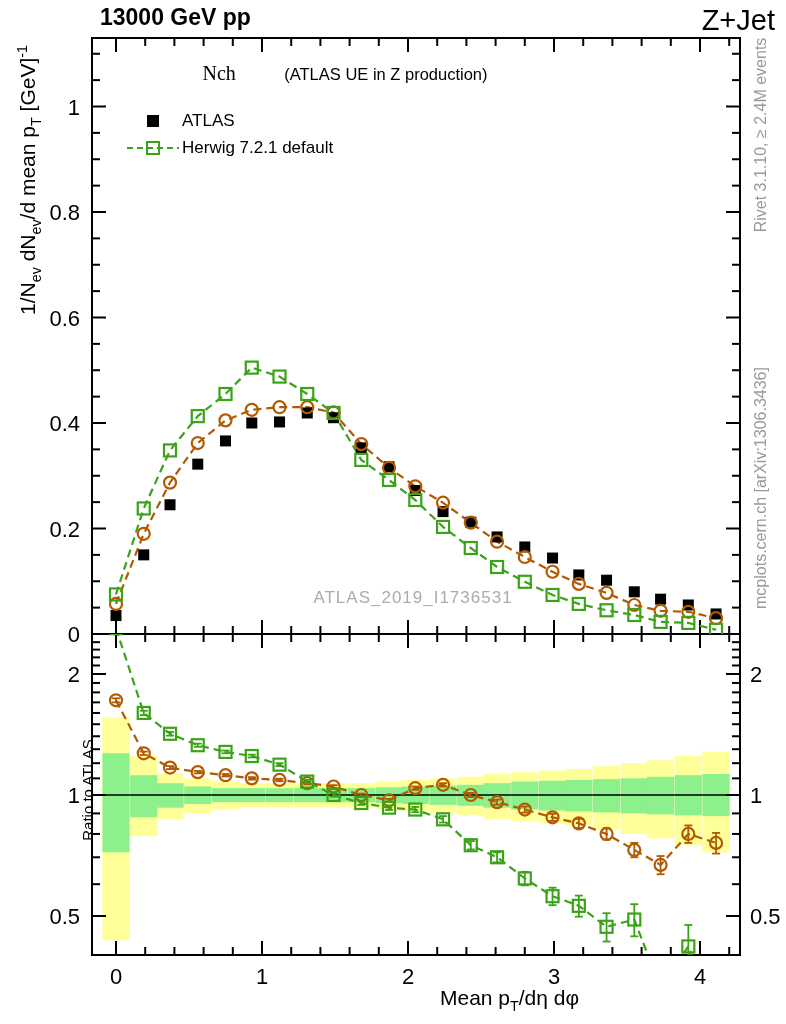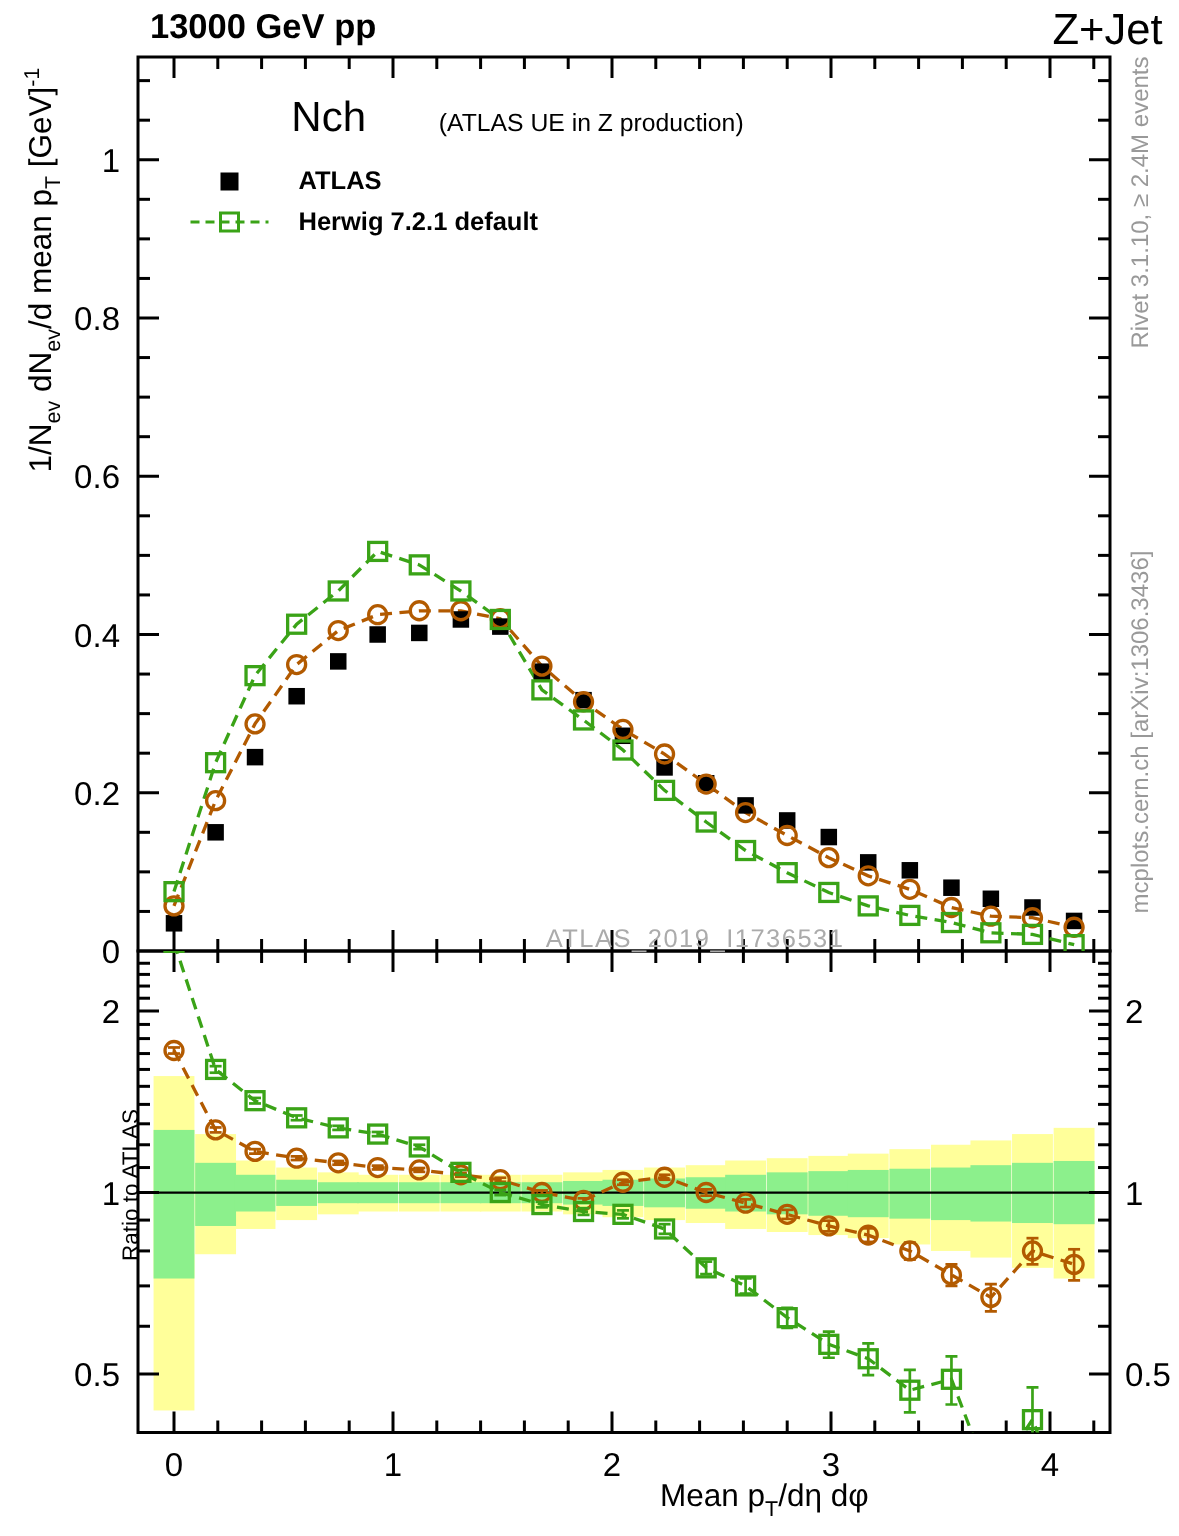--- a/index.html
+++ b/index.html
@@ -2,35 +2,35 @@
 <html><head>
 <meta charset="utf-8">
 <style>
   html,body{margin:0;padding:0;background:#fff;}
   .fig{position:relative;width:786px;height:1024px;background:#fff;overflow:hidden;
        font-family:"Liberation Sans",sans-serif;color:#000;}
   #plot-svg{position:absolute;left:0;top:0;}
   .hdr-left{position:absolute;left:100px;top:4px;font-size:23px;font-weight:bold;}
   .hdr-right{position:absolute;left:575px;top:4px;width:200px;text-align:right;font-size:29px;}
   .title{position:absolute;left:145px;top:62px;width:400px;text-align:center;white-space:nowrap;}
-  .title-main{font-size:28px;}
+  .title-main{font-size:20px;font-family:Liberation Serif, serif;}
   .title-detail{font-size:16.5px;margin-left:44px;}
   .legend{position:absolute;left:126px;top:107px;}
   .leg-row{display:flex;align-items:center;height:27px;}
-  .leg-label{margin-left:19px;font-size:17px;white-space:nowrap;font-weight:bold;}
+  .leg-label{margin-left:2px;font-size:17px;white-space:nowrap;}
   .ylabel-main{position:absolute;left:-253px;top:167px;width:560px;height:26px;text-align:center;
       font-size:21px;white-space:nowrap;transform:rotate(-90deg);}
   .ylabel-ratio{position:absolute;left:-12px;top:781px;width:200px;height:18px;text-align:center;
       font-size:15px;white-space:nowrap;transform:rotate(-90deg);}
   .credit-rivet{position:absolute;left:642px;top:125px;width:240px;height:20px;text-align:center;
       font-size:16px;color:#999;white-space:nowrap;transform:rotate(-90deg);}
   .credit-mcplots{position:absolute;left:602px;top:478px;width:320px;height:20px;text-align:center;
       font-size:16px;color:#999;white-space:nowrap;transform:rotate(-90deg);}
-  .watermark{position:absolute;left:263px;top:588px;width:300px;text-align:right;
-      font-size:17px;color:#ababab;letter-spacing:1px;white-space:nowrap;margin-top:28px;}
+  .watermark{position:absolute;left:263px;top:588px;width:300px;text-align:center;
+      font-size:17px;color:#ababab;letter-spacing:1px;white-space:nowrap;}
   .xlabel{position:absolute;left:440px;top:986px;width:300px;text-align:left;font-size:21px;white-space:nowrap;}
   .sub{font-size:0.68em;vertical-align:-0.45em;}
   .sup{font-size:0.68em;vertical-align:0.55em;}
 </style>
 </head>
 <body>
 
 <div class="fig">
   <svg id="plot-svg" width="786" height="1024">
       <defs>

